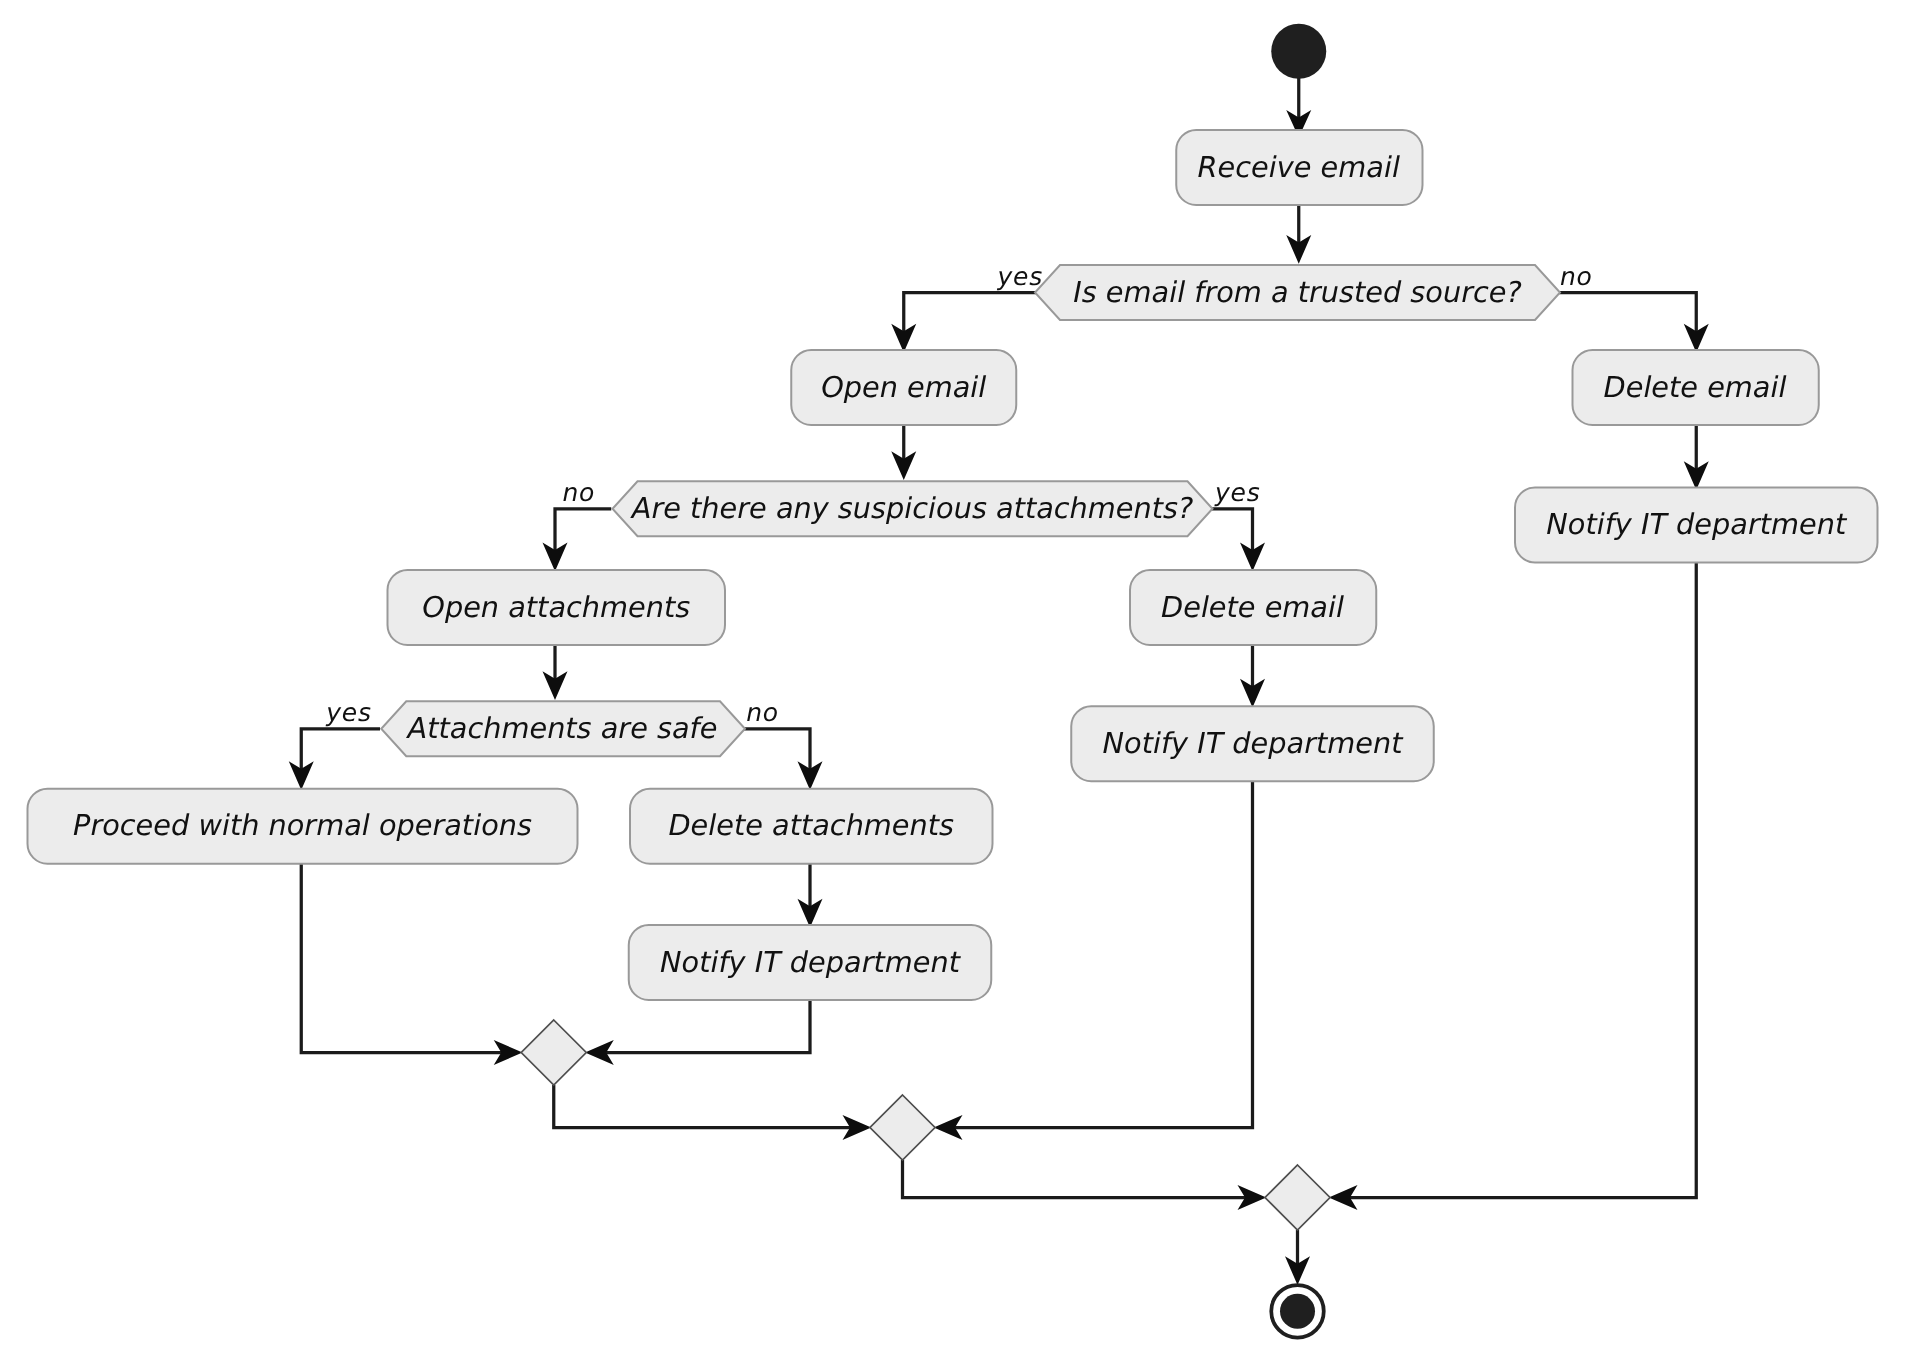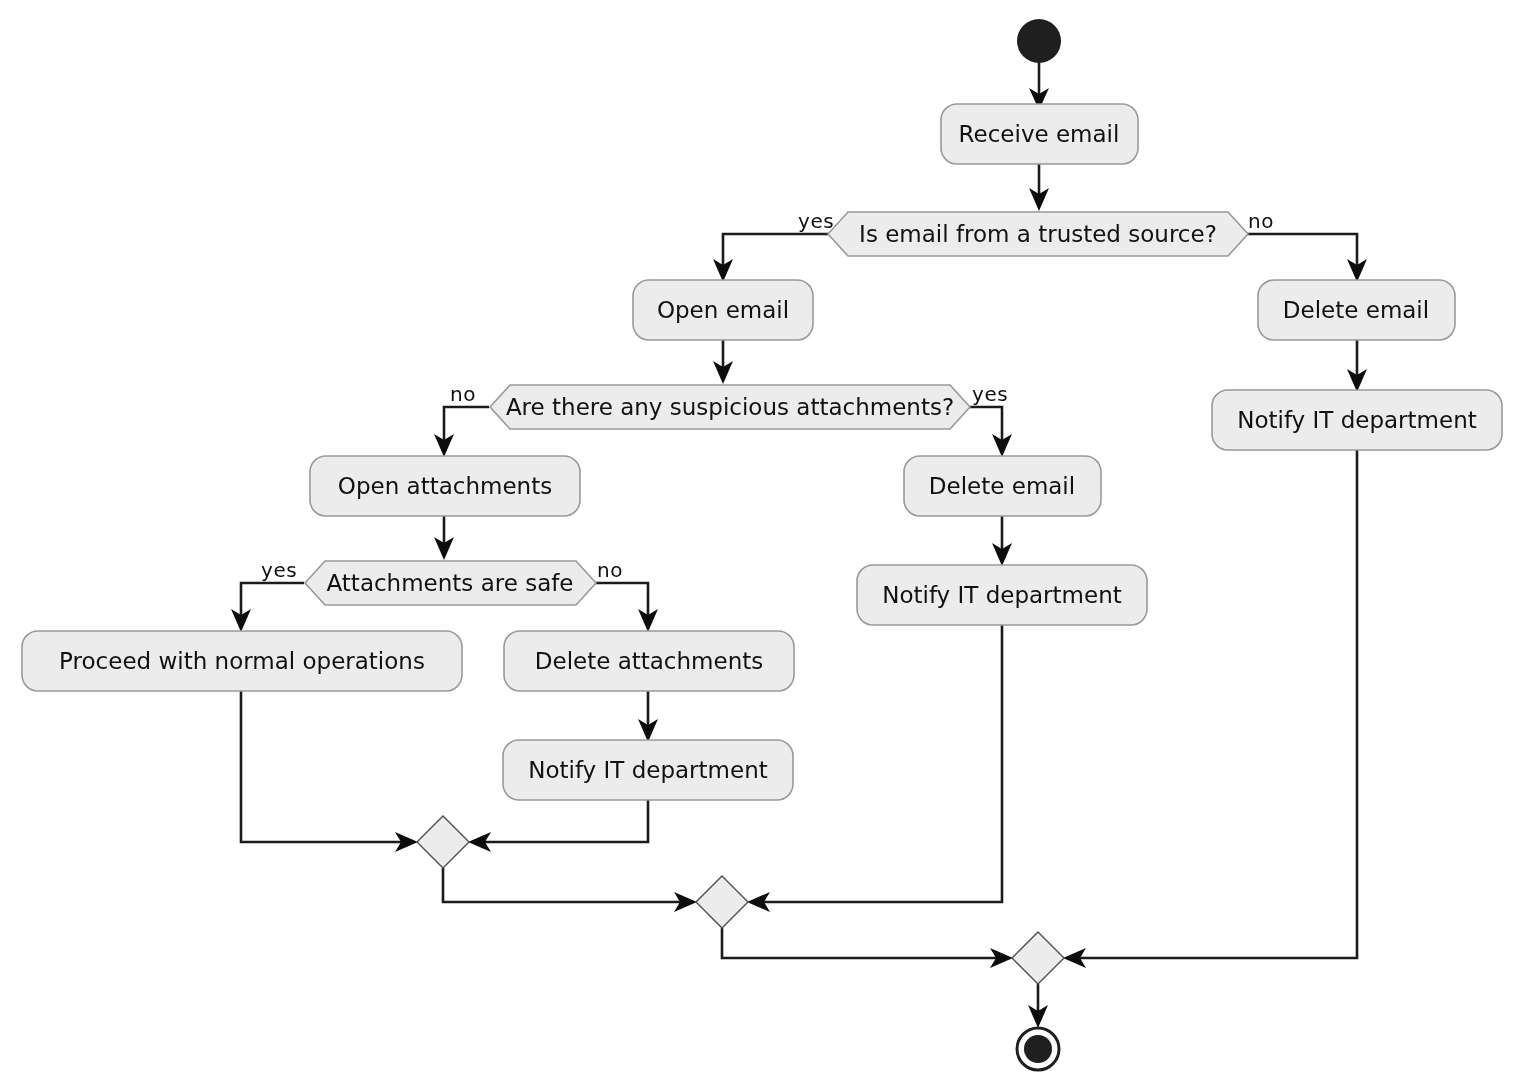--- a/index.html
+++ b/index.html
@@ -10,20 +10,21 @@
   body {
     width: 1526px;
     height: 1088px;
     font-family: "DejaVu Sans", sans-serif;
     overflow: hidden;
   }
   #diagram-root {
     position: relative;
     width: 1526px;
     height: 912px;
+    font-style: italic;
   }
   svg.flow {
     display: block;
     width: 1526px;
     height: 1088px;
   }
   .node-shape {
     fill: #ECECEC;
     stroke: #999999;
     stroke-width: 1.6;

